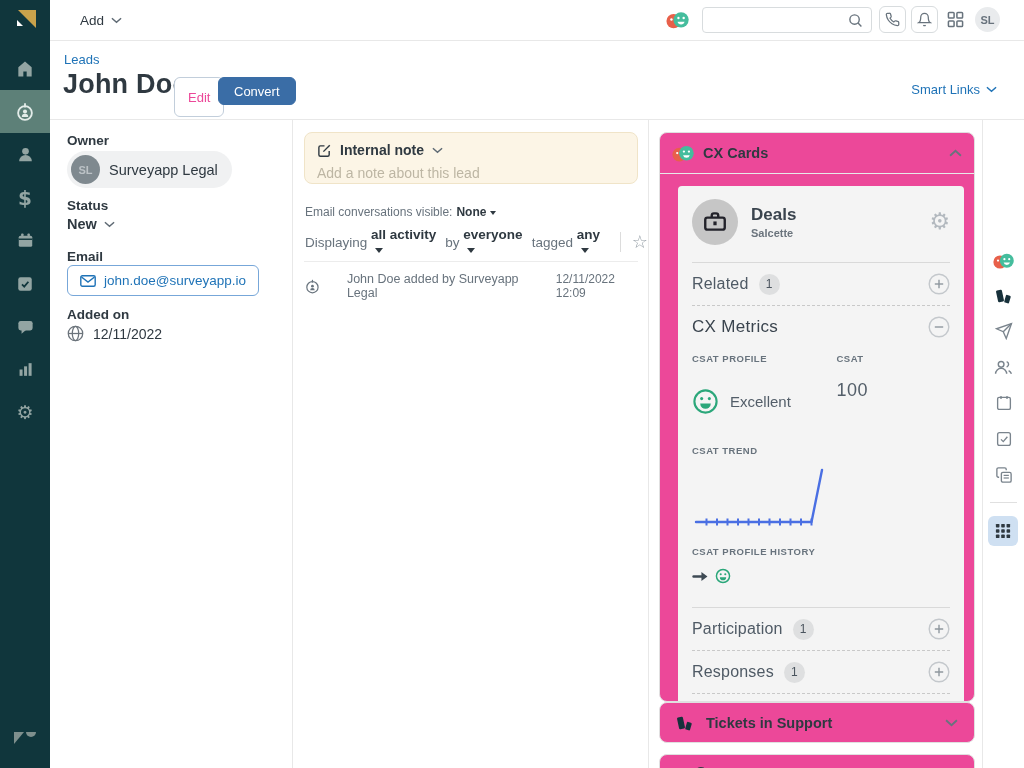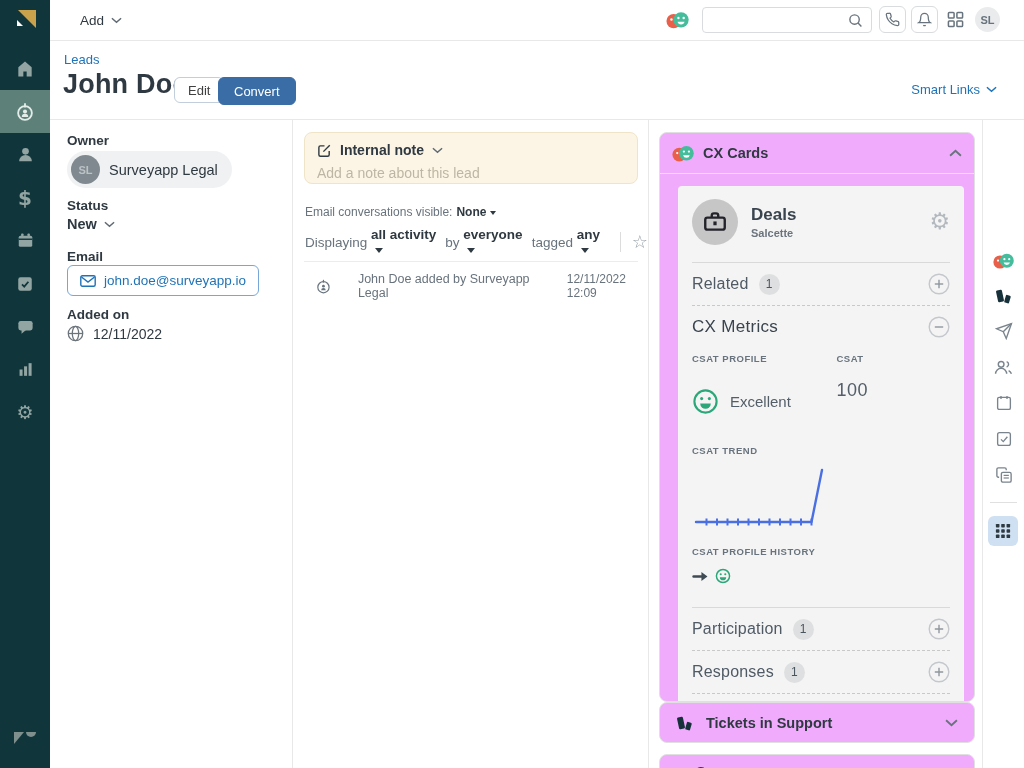--- a/index.html
+++ b/index.html
@@ -24,21 +24,21 @@
   .tb-btn { position:absolute; top:6px; width:27px; height:27px; border:1px solid #D8DCDE; border-radius:6px; background:#fff; display:flex; align-items:center; justify-content:center; cursor:pointer; }
   .tb-phone { left:829px; } .tb-bell { left:861px; }
   .tb-grid { position:absolute; left:897px; top:11px; cursor:pointer; }
   .tb-avatar { position:absolute; left:925px; top:7px; width:25px; height:25px; border-radius:50%; background:#E9EBED; color:#68737D; font-size:11px; font-weight:bold; display:flex; align-items:center; justify-content:center; cursor:pointer; }
 
   
   .header { position:absolute; left:50px; top:41px; width:974px; height:79px; background:#fff; border-bottom:1px solid #E8E8E8; }
   .crumb { position:absolute; left:14px; top:11px; font-size:13px; color:#1F73B7; cursor:pointer; }
   .title { position:absolute; left:13px; top:28px; font-size:27px; font-weight:600; color:#2F3941; letter-spacing:.2px; }
   .btn { border-radius:6px; font-size:13px; display:flex; align-items:center; justify-content:center; cursor:pointer; font-family:inherit; }
-  .edit-btn { position:absolute; left:124px; top:36px; height:26px; padding:0 13px; background:#fff; border:1px solid #C2CEDB; color:#404040; }
+  .edit-btn { position:absolute; left:124px; top:36px; height:40px; padding:0 13px; background:#fff; border:1px solid #C2CEDB; color:#ec4899; }
   .convert-btn { position:absolute; left:168px; top:36px; height:28px; padding:0 15px; background:#3A6DA6; border:1px solid #3A6DA6; color:#fff; }
   .smart-links { position:absolute; right:27px; top:41px; display:flex; align-items:center; gap:6px; color:#1F73B7; font-size:13px; cursor:pointer; }
 
   
   .details { position:absolute; left:50px; top:120px; width:243px; height:648px; background:#fff; border-right:1px solid #E8E8E8; }
   .f-label { position:absolute; left:17px; font-size:13.5px; font-weight:bold; color:#2F3941; }
   .owner-pill { position:absolute; left:17px; top:31px; height:37px; display:inline-flex; align-items:center; background:#F0F1F2; border-radius:19px; padding:0 14px 0 4px; cursor:pointer; }
   .owner-avatar { width:29px; height:29px; border-radius:50%; background:#7F898F; color:#BCC2C6; font-size:11px; font-weight:bold; display:flex; align-items:center; justify-content:center; }
   .owner-name { margin-left:9px; font-size:14.5px; color:#2F3941; }
   .status-value { position:absolute; left:17px; top:96px; display:flex; align-items:center; gap:7px; font-size:14.5px; cursor:pointer;font-weight:bold; }
@@ -52,26 +52,26 @@
   .note-ph { margin-top:7px; font-size:14px; color:#BDB6A4; }
   .vis-row { position:absolute; left:12px; top:85px; font-size:12px; color:#68737D; display:flex; align-items:center; gap:4px; }
   .vis-row b { color:#2F3941; cursor:pointer; }
   .filter-row { position:absolute; left:12px; top:109px; height:26px; display:flex; align-items:center; font-size:13.5px; color:#68737D; }
   .filter-row b { color:#2F3941; cursor:pointer; }
   .caret { display:inline-block; width:0; height:0; border-left:4px solid transparent; border-right:4px solid transparent; border-top:5px solid #2F3941; margin-left:4px; vertical-align:middle; }
   .caret.sm { border-top-width:4px; border-left-width:3.5px; border-right-width:3.5px; }
   .vdiv { width:1px; height:20px; background:#DCDCDC; margin:0 11px; }
   .star { font-family:"DejaVu Sans",sans-serif; font-size:18px; color:#97A0A8; cursor:pointer; line-height:1; }
   .act-hr { position:absolute; left:11px; top:141px; width:334px; border:none; border-top:1px solid #ECECEC; }
-  .event-row { position:absolute; left:22px; top:152px; width:334px; display:flex; align-items:center; gap:26px; font-size:12.5px; color:#68737D; cursor:pointer; }
+  .event-row { position:absolute; left:11px; top:152px; width:334px; display:flex; align-items:center; gap:26px; font-size:12.5px; color:#68737D; cursor:pointer; }
   .event-time { margin-left:auto; font-size:12px; color:#68737D; }
 
   
   .cxcol { position:absolute; left:649px; top:120px; width:334px; height:648px; background:#fff; border-right:1px solid #E8E8E8; }
-  .panel { position:absolute; left:10px; width:316px; background:#f0abfc; border:1px solid #E0E0E0; border-radius:8px; }
+  .panel { position:absolute; left:10px; width:316px; background:#ec4899; border:1px solid #E0E0E0; border-radius:8px; }
   .cx-panel { top:12px; height:570px; overflow:hidden; }
   .panel-head { height:41px; display:flex; align-items:center; padding:0 12px; border-bottom:1px solid #E8E8E8; }
   .panel-title { font-size:14.5px; font-weight:bold; color:#2F3941; margin-left:8px; }
   .panel-head .spacer { flex:1; }
   .gray { margin:12px 10px 0 18px; background:#F4F4F4; border-radius:4px; padding:0 14px; }
   .deal-row { display:flex; align-items:center; gap:13px; padding-top:9px; min-height:62px; }
   .deal-circle { width:46px; height:46px; border-radius:50%; background:#C6C6C6; display:flex; align-items:center; justify-content:center; flex:none; }
   .deal-title { font-size:17px; font-weight:bold; color:#3A444E; }
   .deal-sub { font-size:11px; font-weight:bold; color:#6B747D; margin-top:2px; }
   .gear { margin-left:auto; font-family:"DejaVu Sans",sans-serif; font-size:23px; color:#B3B9BF; cursor:pointer; line-height:1; }

